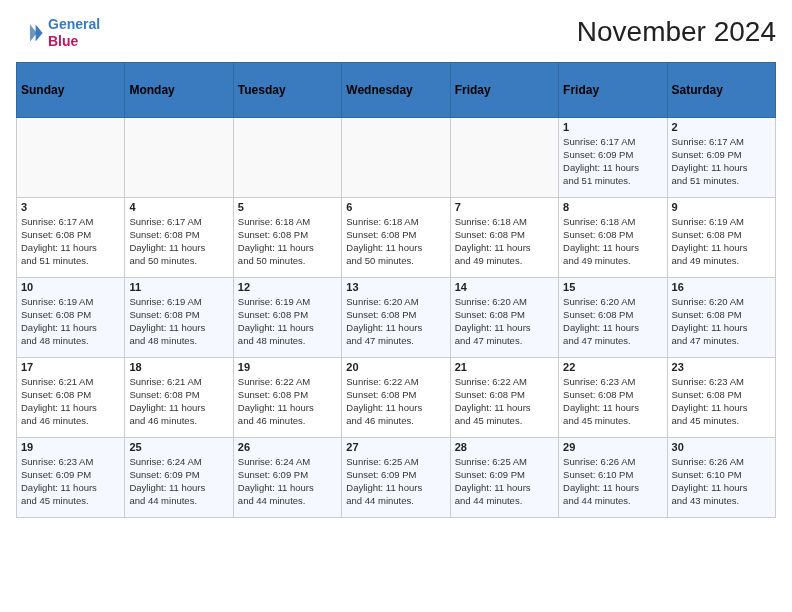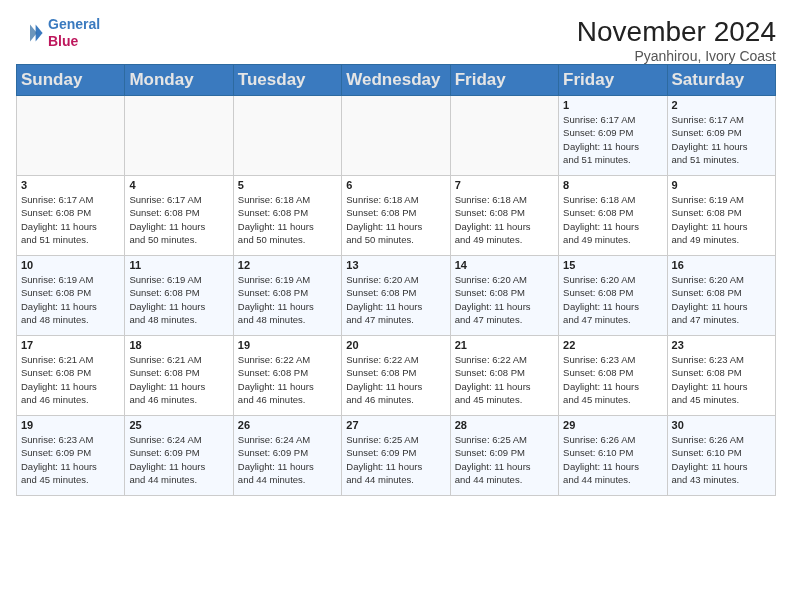--- a/index.html
+++ b/index.html
@@ -7,21 +7,21 @@
       font-family: Arial, sans-serif;
       background: #fff;
       width: 792px;
       min-height: 612px;
       padding: 16px;
     }
     .header {
       display: flex;
       justify-content: space-between;
       align-items: flex-start;
-      margin-bottom: 0;
+      margin-bottom: 12px;
     }
     .logo {
       display: flex;
       align-items: center;
       gap: 4px;
     }
     .logo-text {
       font-size: 14px;
       font-weight: bold;
       color: #333;
@@ -42,24 +42,24 @@
       font-size: 14px;
       color: #555;
     }
     .calendar {
       width: 100%;
       border-collapse: collapse;
       font-size: 10.5px;
     }
     .calendar th {
       background: #3a7abf;
-      color: #e5e5e5;
-      padding: 5px 4px;
+      color: #000000;
+      padding: 20px 4px;
       text-align: left;
-      font-size: 17px;
+      font-size: 12px;
       font-weight: bold;
       border: 1px solid #2d6aa0;
     }
     .calendar td {
       border: 1px solid #ccc;
       vertical-align: top;
       padding: 3px 4px;
       width: calc(100%/7);
       min-height: 80px;
       height: 80px;
@@ -89,21 +89,20 @@
       <polygon points="28,8 38,20 28,32" fill="#3a7abf"></polygon>
       <polygon points="20,8 30,20 20,32" fill="#2d6aa0" opacity="0.7"></polygon>
     </svg>
     <div class="logo-text">
       <span>General</span><br>
       <span style="color:#be185d">Blue</span>
     </div>
   </div>
   <div class="title-block">
     <div class="month-title">November 2024</div>
-    <div class="location">Pyanhirou, Ivory Coast</div>
   </div>
 </div>
 
 <table class="calendar">
   <thead>
     <tr id="weekday-header">
         <th>Sunday</th>
         <th>Monday</th>
         <th>Tuesday</th>
         <th>Wednesday</th>

